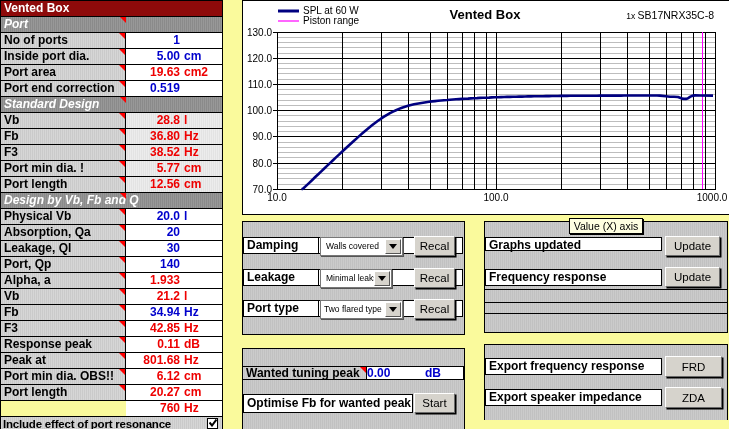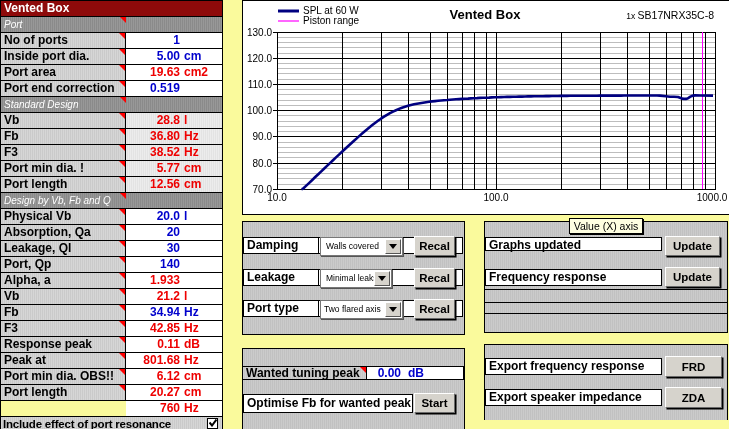--- a/index.html
+++ b/index.html
@@ -3,42 +3,42 @@
 *{margin:0;padding:0;box-sizing:border-box}
 html,body{width:729px;height:429px;overflow:hidden;background:#fafa9c;
  font-family:"Liberation Sans",sans-serif;position:relative}
 .abs{position:absolute}
 
 #tbl{position:absolute;left:0;top:0;width:223px;height:433px;border:1px solid #000;border-bottom:none}
 .row{position:relative;height:16px;border-bottom:1px solid #000;overflow:hidden}
 .hdrrow{background:#8e0a0a}
 .hdrcell{color:#fff;font-weight:bold;font-size:12px;line-height:15px;padding-left:3px}
 .secrow{background:repeating-linear-gradient(90deg,#989898 0 1px,#8a8a8a 1px 2px)}
-.seccell{color:#fff;font-weight:normal;font-style:italic;font-size:10px;line-height:15px;padding-left:3px}
+.seccell{color:#fff;font-weight:bold;font-style:italic;font-size:12px;line-height:15px;padding-left:3px}
 .lab{position:absolute;left:0;top:0;width:125px;height:15px;border-right:1px solid #000;
  background:repeating-linear-gradient(90deg,#d6d6d6 0 1px,#cacaca 1px 2px);
  font-weight:bold;font-size:12px;line-height:15px;padding-left:3px;white-space:nowrap}
 .val{position:absolute;left:125px;top:0;right:0;height:15px;font-weight:bold;font-size:12px;line-height:15px;white-space:nowrap}
 .vw{background:#fff}
 .vg{background:repeating-linear-gradient(90deg,#ececec 0 1px,#e3e3e3 1px 2px)}
 .vblue{color:#0000cc}
 .vred{color:#ee0000}
 .num{display:inline-block;width:54px;text-align:right}
 .unit{margin-left:4px}
 .tri{position:absolute;top:0;right:0;width:0;height:0;border-top:6px solid #f00;border-left:6px solid transparent}
 .tsec{right:auto;left:119px}
 .chkrow{background:repeating-linear-gradient(90deg,#d6d6d6 0 1px,#cacaca 1px 2px)}
 .chkcell{font-weight:bold;font-size:11.5px;line-height:15px;padding-left:2px;letter-spacing:-0.2px}
 .cb{position:absolute;left:206px;top:0.5px;width:11px;height:11px;background:#fff;border:1.5px solid #000;display:flex;align-items:center;justify-content:center}
 
 .panel{position:absolute;border:1px solid #000;background:repeating-linear-gradient(90deg,#cbcbcb 0 1px,#c1c1c1 1px 2px)}
 .strip{position:absolute;background:#fff;border:1px solid #000;font-weight:bold;font-size:12px;white-space:nowrap}
 .sl{display:block;line-height:15px;padding-left:3px}
 .btn{position:absolute;background:#d6d3cc;border:1px solid;border-color:#fff #6a6a6a #6a6a6a #fff;
- box-shadow:1.5px 1.5px 0 #000;font-weight:bold;font-size:11.5px;display:flex;align-items:center;justify-content:center}
+ box-shadow:1.5px 1.5px 0 #000;font-weight:normal;font-size:11.5px;display:flex;align-items:center;justify-content:center}
 .dd{position:absolute;background:#fff;border:1px solid #777;box-shadow:1px 1px 0 #555}
 .dd .txt{font-size:8.5px;line-height:17px;padding-left:5px;color:#000;white-space:nowrap}
 .dd .arr{position:absolute;right:1px;top:1px;bottom:1px;width:16px;background:#d6d3cc;
  border:1px solid;border-color:#fff #555 #555 #fff;display:flex;align-items:center;justify-content:center}
 .dd .arr i{width:0;height:0;border-top:5px solid #000;border-left:4px solid transparent;border-right:4px solid transparent}
 .vline{position:absolute;top:0;bottom:0;width:1px;background:#000}
 .hline{position:absolute;left:0;right:0;height:1px;background:#000}
 .gcell{position:absolute;background:repeating-linear-gradient(90deg,#d0d0d0 0 1px,#c6c6c6 1px 2px);border:1px solid #000;font-weight:bold;font-size:12px;white-space:nowrap}
 </style></head><body>
 <div id="tbl">
@@ -198,36 +198,36 @@
         <i></i>
       </div>
     </div>
   <div class="dd" style="left:77px;top:46.5px;width:72px;height:19px">
       <div class="txt">Minimal leaks</div>
       <div class="arr">
         <i></i>
       </div>
     </div>
   <div class="dd" style="left:77px;top:78px;width:83px;height:19px">
-      <div class="txt" style="padding-left:3px">Two flared axis</div>
+      <div class="txt" style="padding-left:3px">Two flared type</div>
       <div class="arr">
         <i></i>
       </div>
     </div>
   <div class="btn" style="left:171px;top:14px;width:41px;height:20px">Recal</div>
   <div class="btn" style="left:171px;top:45.5px;width:41px;height:20px">Recal</div>
   <div class="btn" style="left:171px;top:77px;width:41px;height:20px">Recal</div>
 </div>
 
 <div class="panel" style="left:242px;top:348px;width:223px;height:81px;border-bottom:none">
   <div class="gcell" style="left:0;top:16.5px;width:124px;height:14px;border-left:none">
       <span class="sl" style="line-height:12px">Wanted tuning peak</span>
       <i class="tri"></i>
     </div>
-  <div class="abs" style="left:124px;top:16.5px;width:97px;height:14px;background:#fff;border:1px solid #000;border-left:none;font-weight:bold;font-size:12px;color:#0000cc;line-height:12px;white-space:nowrap"><span style="display:inline-block;width:34px;text-align:right">0.00</span><span style="margin-left:7px">dB</span></div>
+  <div class="abs" style="left:124px;top:16.5px;width:97px;height:14px;background:#fff;border:1px solid #000;border-left:none;font-weight:bold;font-size:12px;color:#0000cc;line-height:12px;white-space:nowrap"><span style="display:inline-block;width:51px;">0.00</span><span style="margin-left:7px">dB</span></div>
   <div class="strip" style="left:0;top:45px;width:170px;height:19px">
       <span class="sl" style="line-height:17px">Optimise Fb for wanted peak</span>
     </div>
   <div class="btn" style="left:171px;top:43.5px;width:41px;height:20px">Start</div>
 </div>
 
 <div class="panel" style="left:484px;top:221px;width:244px;height:112px">
   <div class="strip" style="left:0;top:15px;width:177px;height:14px">
       <span class="sl">Graphs updated</span>
     </div>

